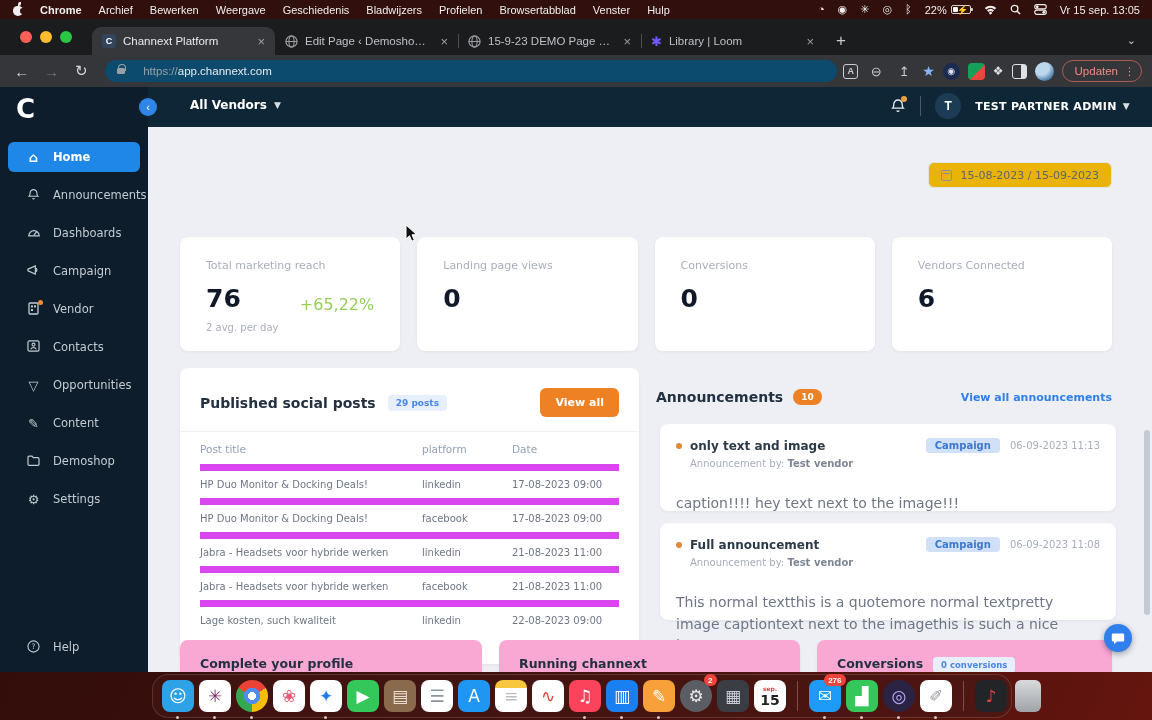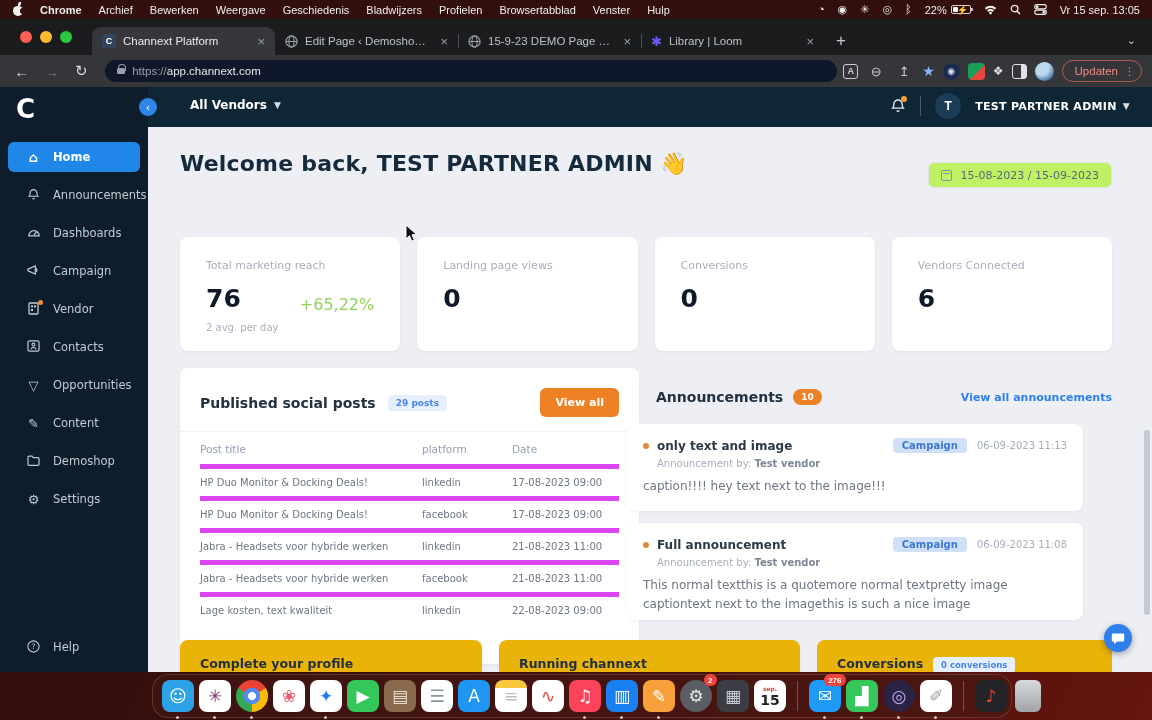--- a/index.html
+++ b/index.html
@@ -42,22 +42,22 @@
     display:flex; align-items:center; justify-content:center; border-radius:3px; flex:none; }
   .fav-globe { width:13px; height:13px; flex:none; }
   .fav-loom { color:#6a5cff; font-size:13px; line-height:1; flex:none; }
   .newtab { color:#c9ccd0; font-size:17px; padding:0 10px 4px 12px; }
   .tabchev { margin-left:auto; color:#c9ccd0; font-size:11px; padding:0 16px 8px 0; }
   
   .toolbar { position:absolute; left:0; top:55px; width:1152px; height:32px; background:#35363a;
     display:flex; align-items:center; padding:0 10px; gap:6px; }
   .nav-ic { color:#d5d7da; font-size:15px; width:24px; text-align:center; }
   .nav-ic.dis { color:#76797d; }
-  .omnibox { width:740px; height:22px; background:#0f172a; border-radius:12px; display:flex;
-    align-items:center; padding:0 12px; gap:7px; margin-left:6px; }
+  .omnibox { width:740px; height:22px; background:#0c4a6e; border-radius:12px; display:flex;
+    align-items:center; padding:0 12px; gap:18px; margin-left:6px; }
   .lock { width:8px; height:9px; position:relative; margin-top:2px; }
   .lock:before { content:""; position:absolute; left:1px; top:-4px; width:6px; height:6px; border:1.3px solid #9aa0a6; border-bottom:none; border-radius:4px 4px 0 0; }
   .lock:after { content:""; position:absolute; left:0; top:0; width:8px; height:6px; background:#9aa0a6; border-radius:1.5px; }
   .url { font-size:11.5px; color:#e8eaed; }
   .url .scheme { color:#9aa0a6; }
   .tb-right { margin-left:auto; display:flex; align-items:center; gap:8px; }
   .tb-ic { color:#c9ccd0; font-size:13px; width:20px; text-align:center; }
   .tb-box-a { width:15px; height:15px; border:1.4px solid #c9ccd0; border-radius:3px; color:#c9ccd0;
     font-size:9px; font-weight:bold; display:flex; align-items:center; justify-content:center; }
   .star { color:#8ab4f8; font-size:14px; }
@@ -91,21 +91,21 @@
   .nav-item { height:30px; display:flex; align-items:center; gap:12px; padding:0 0 0 18px; margin:0 8px;
     color:#c3cbd3; font-size:11.5px; border-radius:6px; font-family:"DejaVu Sans", sans-serif; }
   .nav-item .nic { width:15px; text-align:center; font-size:13px; line-height:1; position:relative; flex:none; }
   .nav-item.active { background:#1f87e8; color:#fff; font-weight:bold; }
   .vendor-dot { position:absolute; right:-2px; top:-2px; width:5px; height:5px; background:#ef8c33; border-radius:50%; }
   .help-item { position:absolute; left:0; bottom:10px; width:148px; }
   
   .main { position:absolute; left:148px; top:127px; width:1004px; height:545px; background:#edeff4;
     overflow:hidden; font-family:"DejaVu Sans", sans-serif; }
   .welcome { position:absolute; left:32px; top:24px; font-size:22px; font-weight:800; color:#142a3d; letter-spacing:.2px; }
-  .date-chip { position:absolute; right:40px; top:35px; height:26px; background:#bef264; border:1px solid #dfe3ea;
+  .date-chip { position:absolute; right:40px; top:35px; height:26px; background:#eab308; border:1px solid #dfe3ea;
     border-radius:6px; display:flex; align-items:center; gap:8px; padding:0 12px; font-size:11px; color:#5b6574; }
   .cal-ic { width:11px; height:11px; border:1.4px solid #8a93a3; border-radius:2px; position:relative; }
   .cal-ic:before { content:""; position:absolute; left:1px; right:1px; top:2px; height:1.4px; background:#8a93a3; }
   .cursor { position:absolute; left:257px; top:97px; z-index:40; }
   
   .stats { position:absolute; left:32px; top:110px; width:932px; display:flex; gap:17px; }
   .stat-card { flex:1; height:114px; background:#fff; border-radius:8px; box-shadow:0 1px 3px rgba(20,30,50,.06);
     padding:22px 26px; position:relative; }
   .stat-label { font-size:11px; color:#a8aebc; }
   .stat-value { font-size:25px; font-weight:bold; color:#10192a; margin-top:12px; }
@@ -115,49 +115,49 @@
   .posts-card { position:absolute; left:32px; top:241px; width:459px; height:296px; background:#fff;
     border-radius:8px; box-shadow:0 1px 3px rgba(20,30,50,.06); }
   .posts-head { display:flex; align-items:center; padding:20px 20px 14px 20px; }
   .posts-title { font-size:14px; font-weight:bold; color:#233040; }
   .badge-blue { margin-left:12px; background:#e7effc; color:#4a86e8; font-size:9px; font-weight:bold;
     padding:3px 8px; border-radius:4px; }
   .viewall-btn { margin-left:auto; background:#ee8123; color:#fff; font-size:11px; font-weight:bold;
     padding:8px 15px; border-radius:6px; }
   .posts-div { height:1px; background:#eef0f4; }
   .ptable { padding:0 20px; }
-  .prow { display:flex; align-items:center; border-bottom:5px solid #d946ef; padding:8px 0; }
+  .prow { display:flex; align-items:center; border-bottom:7px solid #d946ef; padding:8px 0; }
   .prow:last-child { border-bottom:none; }
   .prow .c1 { flex:0 0 222px; font-size:10px; color:#6e7685; }
   .prow .c2 { flex:0 0 90px; font-size:10px; color:#6e7685; }
   .prow .c3 { flex:1; font-size:10px; color:#6e7685; }
   .prow.head { padding:11px 0 9px 0; }
   .prow.head span { color:#93a0b4; font-size:10.5px; }
   
   .ann-head { position:absolute; left:508px; top:262px; width:456px; display:flex; align-items:center; }
   .ann-title { font-size:14px; font-weight:bold; color:#233040; }
   .badge-orange { margin-left:10px; background:#ee8123; color:#fff; font-size:9px; font-weight:bold;
     padding:3px 8px; border-radius:9px; }
   .ann-link { margin-left:auto; color:#2f80ed; font-size:11px; font-weight:bold; }
-  .ann-card { position:absolute; left:479px; width:456px; background:#fff; border-radius:8px;
+  .ann-card { position:absolute; left:512px; width:456px; background:#fff; border-radius:8px;
     box-shadow:0 1px 3px rgba(20,30,50,.06); padding:14px 16px; }
   .ann-card.a1 { top:297px; height:87px; }
   .ann-card.a2 { top:396px; height:97px; }
   .ann-row1 { display:flex; align-items:center; gap:8px; }
   .ann-dot { width:6px; height:6px; background:#e2883a; border-radius:50%; flex:none; }
   .ann-item-title { font-size:12px; font-weight:bold; color:#2c3a48; }
   .ann-right { margin-left:auto; display:flex; align-items:center; gap:10px; }
   .tag-campaign { background:#cfe0f7; color:#3f78d1; font-size:10px; font-weight:bold; padding:2px 9px; border-radius:4px; }
   .ann-date { font-size:10px; color:#a6adbb; }
   .ann-by { font-size:10px; color:#a6adbb; margin:5px 0 0 14px; }
   .ann-by b { color:#7d8694; }
-  .ann-body { font-size:12px; color:#6e7685; margin:8px 0 0 0; line-height:1.55; }
+  .ann-body { font-size:14px; color:#6e7685; margin:24px 0 0 0; line-height:1.55; }
   
   .bcards { position:absolute; left:32px; top:513px; width:932px; display:flex; gap:17px; }
-  .bcard { background:#eab308; border-radius:8px 8px 0 0; height:60px; padding:16px 20px;
+  .bcard { background:#f9a8d4; border-radius:8px 8px 0 0; height:60px; padding:16px 20px;
     display:flex; align-items:center; box-shadow:0 1px 3px rgba(20,30,50,.06); align-items:flex-start; }
   .bcard .bt { font-size:12.5px; font-weight:bold; color:#233040; }
   .bcard.w1{flex:0 0 302px}.bcard.w2{flex:0 0 301px}.bcard.w3{flex:1}
   .badge-blue.sm { font-size:8.5px; margin-left:10px; margin-top:1px; }
   
   .scroll-thumb { position:absolute; right:2px; top:303px; width:6px; height:185px; background:#c4cad4; border-radius:3px; }
   .loom-bubble { position:absolute; left:1104px; top:624px; width:28px; height:28px; border-radius:50%;
     background:#2f80ed; box-shadow:0 2px 6px rgba(0,0,0,.35); display:flex; align-items:center; justify-content:center; z-index:30; }
   
   .dock { position:absolute; left:152px; top:674px; width:860px; height:44px; border-radius:16px;
@@ -385,21 +385,20 @@
       <span class="nic"><svg width="13" height="13" viewBox="0 0 14 14">
             <circle cx="7" cy="7" r="6" fill="none" stroke="#c3cbd3" stroke-width="1.2"></circle>
             <text x="7" y="9.8" text-anchor="middle" font-size="8" fill="#c3cbd3" font-family="DejaVu Sans">?</text>
           </svg></span>
       <span>Help</span>
     </div>
   </div>
 </div>
 
 <div class="main">
-  <div class="welcome">Welcome back, TEST PARTNER ADMIN 👋</div>
   <div class="date-chip">
     <span class="cal-ic"></span>
     <span>15-08-2023 / 15-09-2023</span>
   </div>
 
   <svg class="cursor" width="13" height="19" viewBox="0 0 13 19">
       <path d="M1 1 L1 15 L4.5 11.8 L6.8 17.2 L9.3 16.1 L7 10.8 L11.6 10.6 Z" fill="#111" stroke="#fff" stroke-width="1"></path>
     </svg>
 
   <div class="stats">
@@ -450,21 +449,21 @@
         <span class="c1">Jabra - Headsets voor hybride werken</span>
           <span class="c2">linkedin</span>
           <span class="c3">21-08-2023 11:00</span>
       </div>
       <div class="prow">
         <span class="c1">Jabra - Headsets voor hybride werken</span>
           <span class="c2">facebook</span>
           <span class="c3">21-08-2023 11:00</span>
       </div>
       <div class="prow">
-        <span class="c1">Lage kosten, text kwaliteit</span>
+        <span class="c1">Lage kosten, such kwaliteit</span>
           <span class="c2">linkedin</span>
           <span class="c3">22-08-2023 09:00</span>
       </div>
     </div>
   </div>
 
   <div class="ann-head">
     <span class="ann-title">Announcements</span>
     <span class="badge-orange">10</span>
     <span class="ann-link">View all announcements</span>

